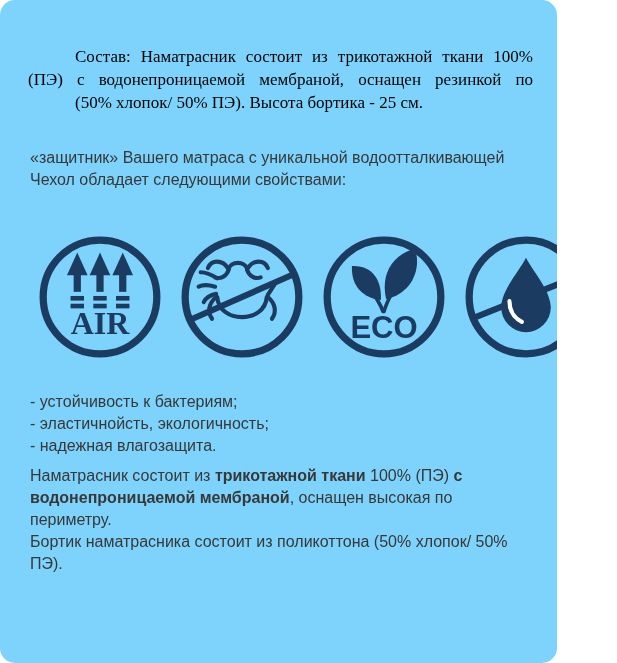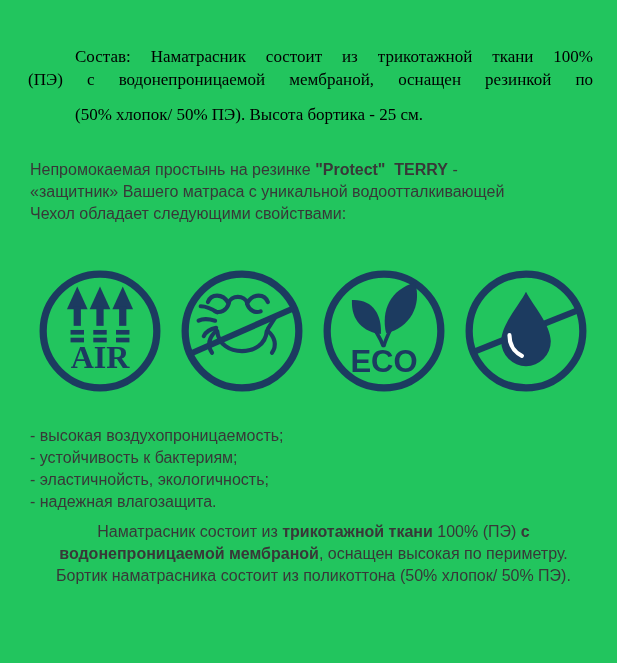--- a/index.html
+++ b/index.html
@@ -1,51 +1,50 @@
 <!DOCTYPE html>
 <html><head>
 <meta charset="utf-8">
 <style>
   html,body { margin:0; padding:0; background:#ffffff; }
   .page {
-    position:relative; width:617px; height:663px; background:#22c55e;
-    overflow:hidden; font-family:"Liberation Sans", sans-serif;
+    position:relative; width:557px; height:663px; background:#7dd3fc;
+    overflow:hidden; font-family:"Liberation Sans", sans-serif;border-radius:15px;
   }
   .serif-para {
     margin:45px 24px 0 28px;
     font-family:"Liberation Serif", serif;
     font-size:17px; line-height:23px; color:#000000;
   }
   .serif-para .jline { text-align:justify; text-align-last:justify; }
   .serif-para .first { text-indent:47px; }
-  .serif-para .ind { padding-left:47px;margin-top:12px; }
+  .serif-para .ind { padding-left:47px; }
   .sans { font-size:16px; line-height:22px; color:#383838; }
   .intro { margin:33px 20px 0 30px; }
   .b { font-weight:bold; }
   .icon-row { display:flex; gap:18px; margin:44px 0 0 38px; }
   .badge { width:124px; height:124px; }
   .badge svg { display:block; width:124px; height:124px; }
   .features { margin:32px 20px 0 30px; }
-  .summary { margin:8px 20px 16px 30px;text-align:center; }
+  .summary { margin:8px 20px 16px 30px; }
   .svg-serif { font-family:"Liberation Serif", serif; font-weight:bold; }
   .svg-sans  { font-family:"Liberation Sans", sans-serif; font-weight:bold; }
 </style>
 </head>
 <body>
 
 <div class="page">
 
   <div class="serif-para">
     <div class="jline first">Состав: Наматрасник состоит из трикотажной ткани 100%</div>
     <div class="jline">(ПЭ) с водонепроницаемой мембраной, оснащен резинкой по</div>
     <div class="ind">(50% хлопок/ 50% ПЭ). Высота бортика - 25 см.</div>
   </div>
 
   <div class="sans intro">
-    <div><span>Непромокаемая простынь на резинке </span><span class="b">"Protect"</span><span class="b">&nbsp; TERRY</span><span> -</span></div>
     <div>«защитник» Вашего матраса с уникальной водоотталкивающей</div>
     <div>Чехол обладает следующими свойствами:</div>
   </div>
 
   <div class="icon-row">
 
     <div class="badge">
       <svg viewBox="0 0 120 120" xmlns="http://www.w3.org/2000/svg">
         <circle cx="60" cy="60" r="55" fill="none" stroke="#1c3b60" stroke-width="7"></circle>
         <g fill="#1c3b60">
@@ -107,21 +106,20 @@
         <circle cx="60" cy="60" r="55" fill="none" stroke="#1c3b60" stroke-width="7"></circle>
         <line x1="10" y1="80" x2="110" y2="40" stroke="#1c3b60" stroke-width="6"></line>
         <path d="M60,22 C54,34 36,54 36,70 A24,24 0 0 0 84,70 C84,54 66,34 60,22 Z" fill="#1c3b60"></path>
         <path d="M44,64 C44,74 48,80 56,84" stroke="#ffffff" stroke-width="4" fill="none" stroke-linecap="round"></path>
       </svg>
     </div>
 
   </div>
 
   <div class="sans features">
-    <div>- высокая воздухопроницаемость;</div>
     <div>- устойчивость к бактериям;</div>
     <div>- эластичнойсть, экологичность;</div>
     <div>- надежная влагозащита.</div>
   </div>
 
   <div class="sans summary">
     <div><span>Наматрасник состоит из </span><span class="b">трикотажной ткани</span><span> 100% (ПЭ) </span><span class="b">с</span></div>
     <div><span class="b">водонепроницаемой мембраной</span><span>, оснащен высокая по периметру.</span></div>
     <div>Бортик наматрасника состоит из поликоттона (50% хлопок/ 50% ПЭ).</div>
   </div>

